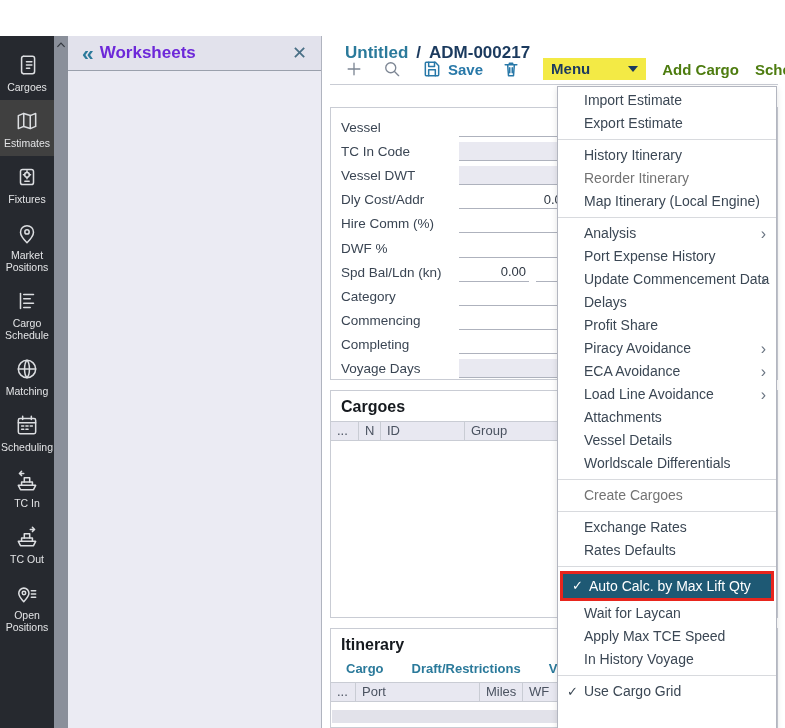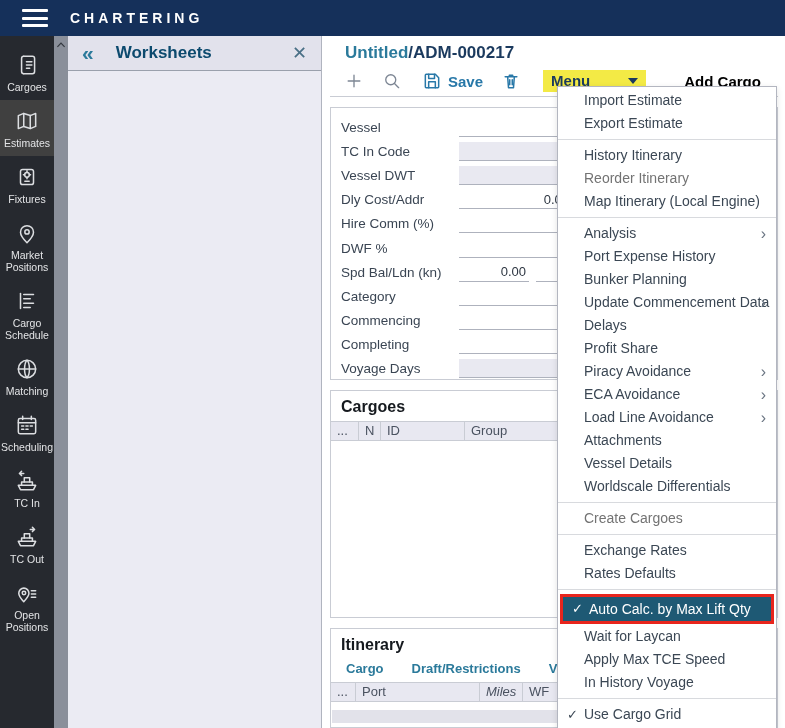--- a/index.html
+++ b/index.html
@@ -22,40 +22,40 @@
   .nav-label { margin-top:3px; font-size:10.5px; line-height:12px; color:#e3e4e6; text-align:center; max-width:54px; overflow:hidden; }
 
   
   .scrollstrip { position:absolute; left:54px; top:36px; width:14px; height:692px; background:#8a8f9a; }
   .scrollstrip svg { width:12px; height:12px; margin:3px 1px; stroke:#33383f; fill:none; stroke-width:2; }
 
   
   .ws-panel { position:absolute; left:68px; top:36px; width:254px; height:692px; background:#ebebf3; border-right:1px solid #b0b4bf; }
   .ws-header { height:35px; background:#e2e2ec; border-bottom:1px solid #9aa0ac; display:flex; align-items:center; padding:0 14px; }
   .ws-collapse { color:#2b7a9b; font-size:21px; font-weight:bold; line-height:20px; cursor:pointer; }
-  .ws-title { color:#0c4a6e; font-size:17px; font-weight:bold; margin-left:22px; flex:1; }
+  .ws-title { color:#6d28d9; font-size:17px; font-weight:bold; margin-left:6px; flex:1; }
   .ws-close { color:#4a7086; font-size:18px; cursor:pointer; }
 
   
-  .doc-title { position:absolute; left:345px; top:43px; font-size:17px; font-weight:bold; color:#1b3a5e; display:flex; }
+  .doc-title { position:absolute; left:345px; top:43px; font-size:17px; font-weight:bold; color:#1b3a5e; display:flex; gap:8px; }
   .doc-title .doc-name { color:#2b7a9b; }
 
-  .toolbar { position:absolute; left:330px; top:66px; width:448px; height:31px; border-bottom:1px solid #c9ccd4; display:flex; align-items:center; }
+  .toolbar { position:absolute; left:330px; top:54px; width:448px; height:31px; border-bottom:1px solid #c9ccd4; display:flex; align-items:center; }
   .tb-icon { width:20px; height:20px; }
   .tb-icon svg { width:20px; height:20px; fill:none; stroke-linecap:round; stroke-linejoin:round; }
   .tb-gray svg { stroke:#7d8694; stroke-width:1.6; }
   .tb-teal svg { stroke:#2878a8; stroke-width:1.8; }
   .tb-sep { width:1px; height:18px; background:#cfd2da; margin:0 9px; }
   .tb-save { display:flex; align-items:center; gap:6px; margin-left:2px; cursor:pointer; }
   .tb-save-label { color:#2878a8; font-size:15px; font-weight:bold; }
   .tb-trash { margin-left:18px; cursor:pointer; }
   .menu-btn { margin-left:22px; background:#f3ea45; padding:2px 8px 3px; display:flex; align-items:center; cursor:pointer;gap:32px; }
   .menu-btn-label { color:#1b3a5e; font-size:15px; font-weight:bold; }
   .menu-caret { width:0; height:0; border-left:5px solid transparent; border-right:5px solid transparent; border-top:6px solid #1b3a5e; margin-left:6px; }
-  .tb-link { color:#000000; font-size:15px; font-weight:bold; margin-left:38px; white-space:nowrap; cursor:pointer; }
+  .tb-link { color:#4d7c0f; font-size:15px; font-weight:bold; margin-left:16px; white-space:nowrap; cursor:pointer; }
 
   
   .form-panel { position:absolute; left:330px; top:107px; width:448px; height:273px; border:1px solid #c9ccd4; padding-top:7px; background:#fff; }
   .frow { display:flex; align-items:center; height:24.2px; padding:0 10px; }
   .flabel { width:118px; font-size:13.5px; color:#3a4553; flex-shrink:0; }
   .finput { flex:1; height:19px; border-bottom:1px solid #aeb2bd; font-size:13px; color:#2d3642; display:flex; align-items:center; justify-content:flex-end; padding:0 3px; }
   .finput.disabled { background:#e9e9f1; }
   .v1 { flex:none; }
   .frow:nth-child(4) .v1 { width:113px; }
   .frow:nth-child(7) .v1 { width:70px; }
@@ -81,28 +81,20 @@
   .mi-sub { position:absolute; right:10px; top:0; color:#6b7683; font-size:16px; }
   .msep { border-top:1px solid #d8dade; margin:4px 0; height:0; }
   .hl-wrap { border:3px solid #e8251d; margin:1px 2px; }
   .hl-wrap .mi { background:#1e5974; color:#fff; height:24px; line-height:24px; }
 </style>
 </head>
 <body>
 
 <div id="screen">
 
-  <div class="topbar">
-    <div class="hamburger">
-        <span></span>
-        <span></span>
-        <span></span>
-      </div>
-    <div class="app-title">CHARTERING</div>
-  </div>
 
   <div class="sidebar" id="sidebar">
       <div class="nav-item">
         <span class="nav-icon"><svg viewBox="0 0 24 24">
             <path d="M9 4h8a2 2 0 0 1 2 2v12a2 2 0 0 1-2 2H9"></path>
             <path d="M9 20a2 2 0 0 1-2-2V6a2 2 0 0 1 2-2"></path>
             <path d="M11.5 9h5M11.5 12h5M11.5 15h3"></path>
           </svg></span>
         <div class="nav-label">Cargoes</div>
       </div>
@@ -299,37 +291,36 @@
   <div class="gpanel itinerary">
     <div class="gtitle">Itinerary</div>
     <div class="tabs" id="itinerary-tabs">
         <span class="tab">Cargo</span>
         <span class="tab">Draft/Restrictions</span>
         <span class="tab">Vessel</span>
       </div>
     <div class="ghead" id="itinerary-head">
         <div class="gcell" style="width: 24px;">...</div>
         <div class="gcell" style="width: 124px;">Port</div>
-        <div class="gcell" style="width: 43px; font-style: italic;">Miles</div>
+        <div class="gcell" style="width: 43px;">Miles</div>
         <div class="gcell" style="width: auto; flex: 1 1 0%;">WF</div>
       </div>
     <div class="hscroll"></div>
   </div>
 
   <div class="popup-menu" id="popup-menu">
       <div class="mi"><span>Import Estimate</span></div>
       <div class="mi"><span>Export Estimate</span></div>
       <div class="msep"></div>
       <div class="mi"><span>History Itinerary</span></div>
       <div class="mi disabled"><span>Reorder Itinerary</span></div>
       <div class="mi"><span>Map Itinerary (Local Engine)</span></div>
       <div class="msep"></div>
       <div class="mi"><span>Analysis</span><span class="mi-sub">›</span></div>
       <div class="mi"><span>Port Expense History</span></div>
-      <div class="mi"><span>Bunker Planning</span></div>
       <div class="mi"><span>Update Commencement Data</span><span class="mi-sub">›</span></div>
       <div class="mi"><span>Delays</span></div>
       <div class="mi"><span>Profit Share</span></div>
       <div class="mi"><span>Piracy Avoidance</span><span class="mi-sub">›</span></div>
       <div class="mi"><span>ECA Avoidance</span><span class="mi-sub">›</span></div>
       <div class="mi"><span>Load Line Avoidance</span><span class="mi-sub">›</span></div>
       <div class="mi"><span>Attachments</span></div>
       <div class="mi"><span>Vessel Details</span></div>
       <div class="mi"><span>Worldscale Differentials</span></div>
       <div class="msep"></div>

